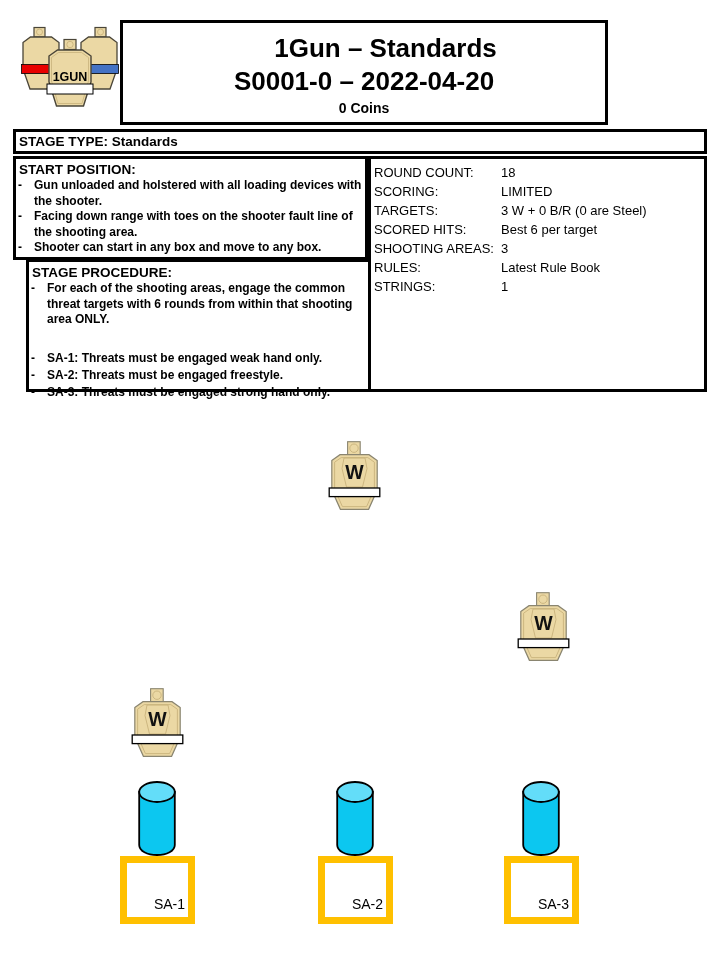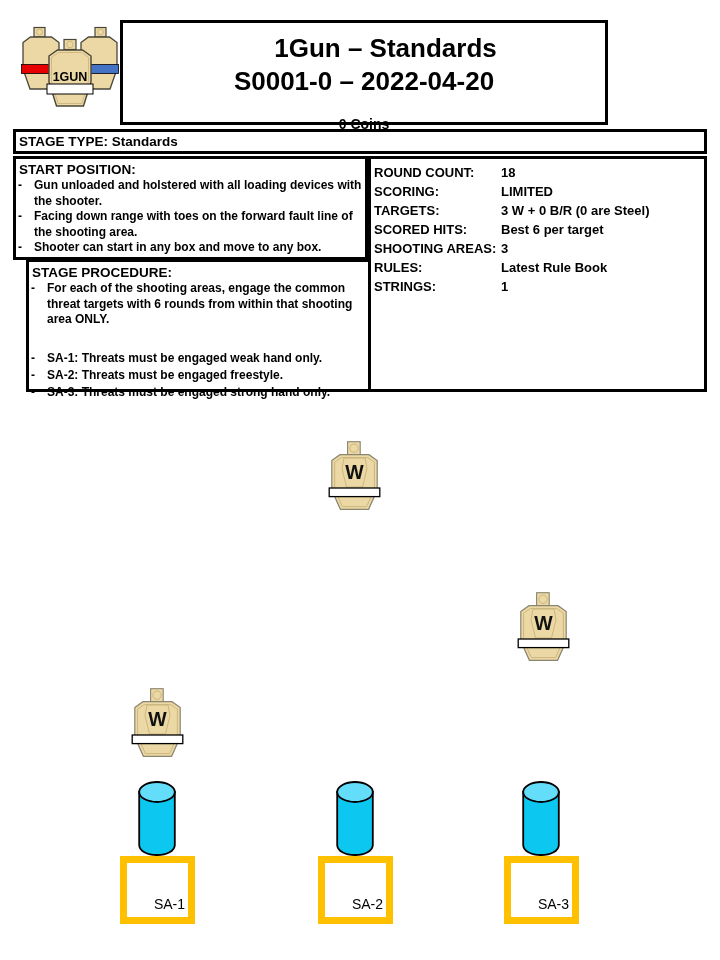--- a/index.html
+++ b/index.html
@@ -10,39 +10,39 @@
   svg { overflow:visible; display:block; }
 
   
   #logo { position:absolute; left:22px; top:25px; width:96px; height:88px; }
   #title-box {
     position:absolute; left:120px; top:20px; width:488px; height:105px;
     border:3px solid #000; box-sizing:border-box; background:#fff; text-align:center;
   }
   .title-line { font-weight:bold; font-size:26px; line-height:33px; }
   .title-line.first { margin-top:9px;margin-left:43px; }
-  .coins { font-weight:bold; font-size:14px; line-height:20px;margin-top:16px; }
+  .coins { font-weight:bold; font-size:14px; line-height:20px; }
 
   
   .box { position:absolute; border:3px solid #000; box-sizing:border-box; background:#fff; }
   #stage-type-bar { left:13px; top:129px; width:694px; height:25px;
     font-size:13.5px; font-weight:bold; line-height:18px; padding:1px 0 0 3px; }
   #start-box { left:13px; top:156px; width:355px; height:104px; }
   #proc-box  { left:26px; top:259px; width:355px; height:133px; }
   #info-box  { left:368px; top:156px; width:339px; height:236px; }
 
   .heading { font-size:13.5px; font-weight:bold; padding:3px 3px 1px 3px; }
   .bullet { display:flex; font-size:12px; font-weight:bold; line-height:15.5px; }
   .bullet .dash { flex:0 0 16px; padding-left:2px; }
   .bullet .btxt { flex:1; padding-right:1px; }
   .sa-bullet { line-height:17px; }
   .proc-gap { height:22px; }
 
   .info-rows { padding:4px 2px 0 3px; }
-  .info-row { font-size:13px; font-weight:bold; line-height:19px; white-space:nowrap; }
+  .info-row { font-size:13px; font-weight:normal; line-height:19px; white-space:nowrap; }
   .info-row .ilabel { display:inline-block; min-width:127px; }
 
   
   .target { position:absolute; width:47px; height:69px; }
   #target-1 { left:331px; top:441px; }
   #target-2 { left:520px; top:592px; }
   #target-3 { left:134px; top:688px; }
 
   .barrel { position:absolute; width:38px; height:75px; }
   #barrel-1 { left:138px; top:781px; }
@@ -101,21 +101,21 @@
   </div>
 
   <div id="start-box" class="box">
     <div class="heading">START POSITION:</div>
     <div class="bullet">
       <span class="dash">-</span>
       <span class="btxt">Gun unloaded and holstered with all loading devices with the shooter.</span>
     </div>
     <div class="bullet">
       <span class="dash">-</span>
-      <span class="btxt">Facing down range with toes on the forward fault line of the shooting area.</span>
+      <span class="btxt">Facing down range with toes on the shooter fault line of the shooting area.</span>
     </div>
     <div class="bullet">
       <span class="dash">-</span>
       <span class="btxt">Shooter can start in any box and move to any box.</span>
     </div>
   </div>
 
   <div id="proc-box" class="box">
     <div class="heading">STAGE PROCEDURE:</div>
     <div class="bullet">

